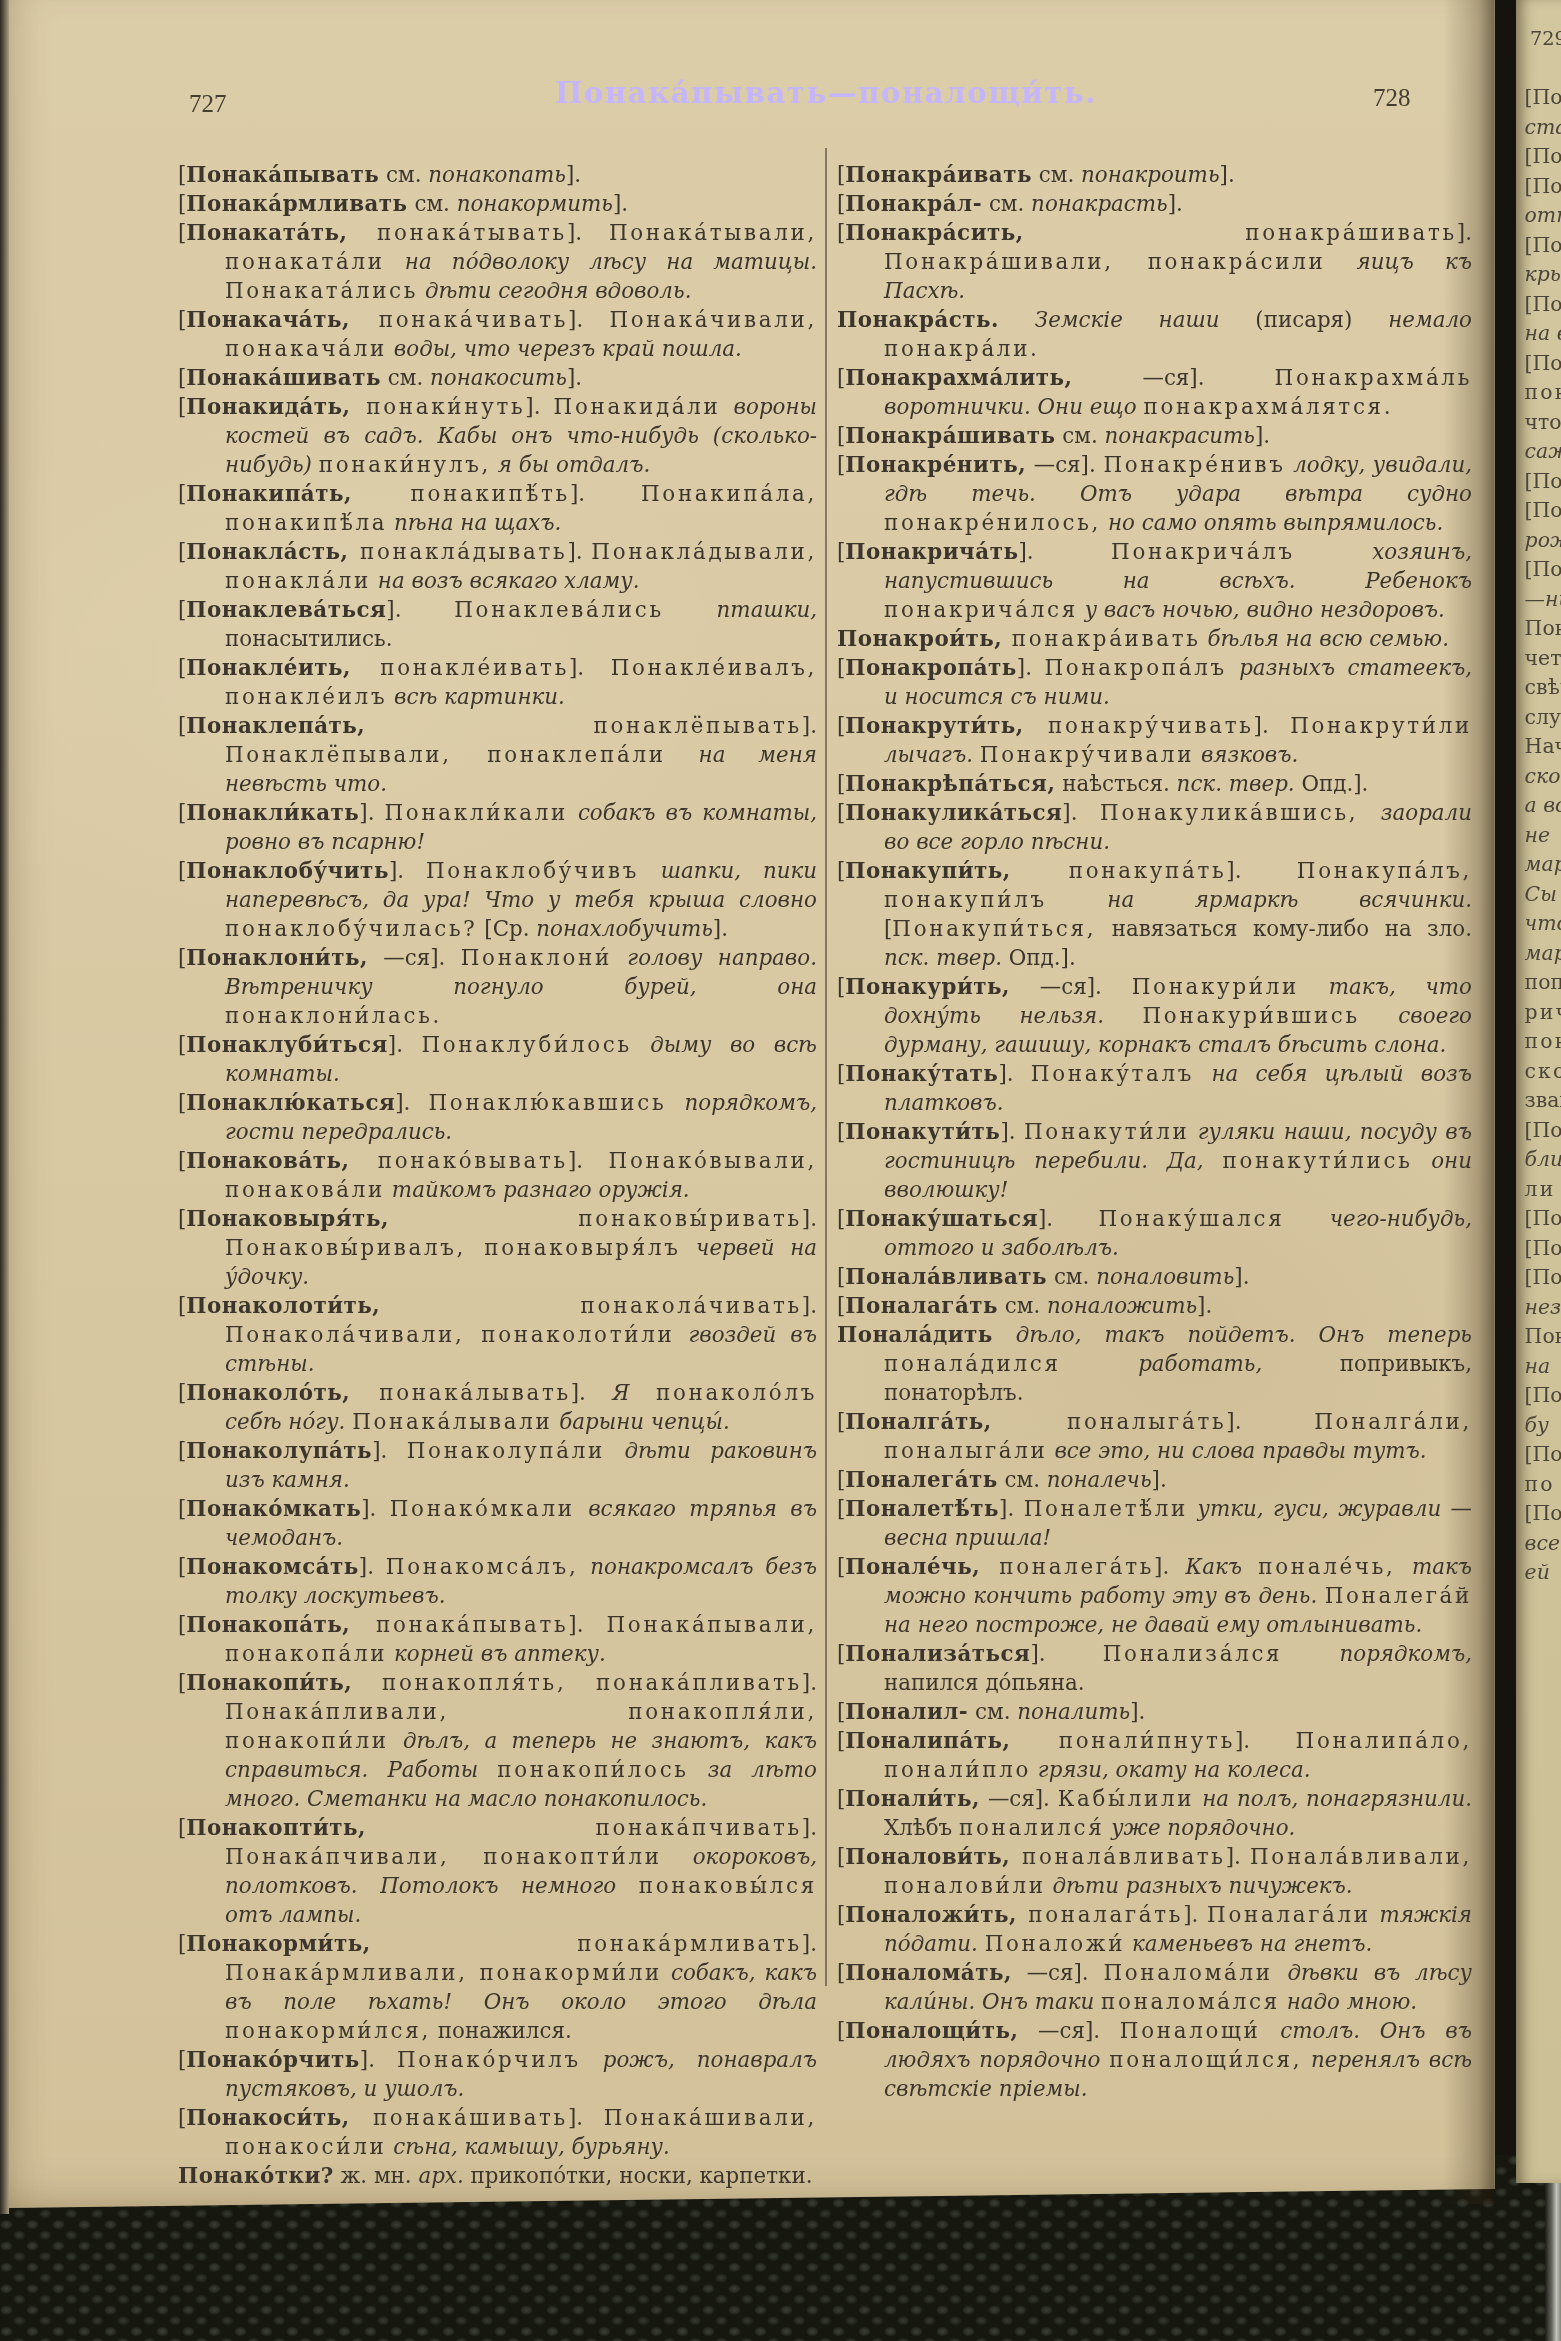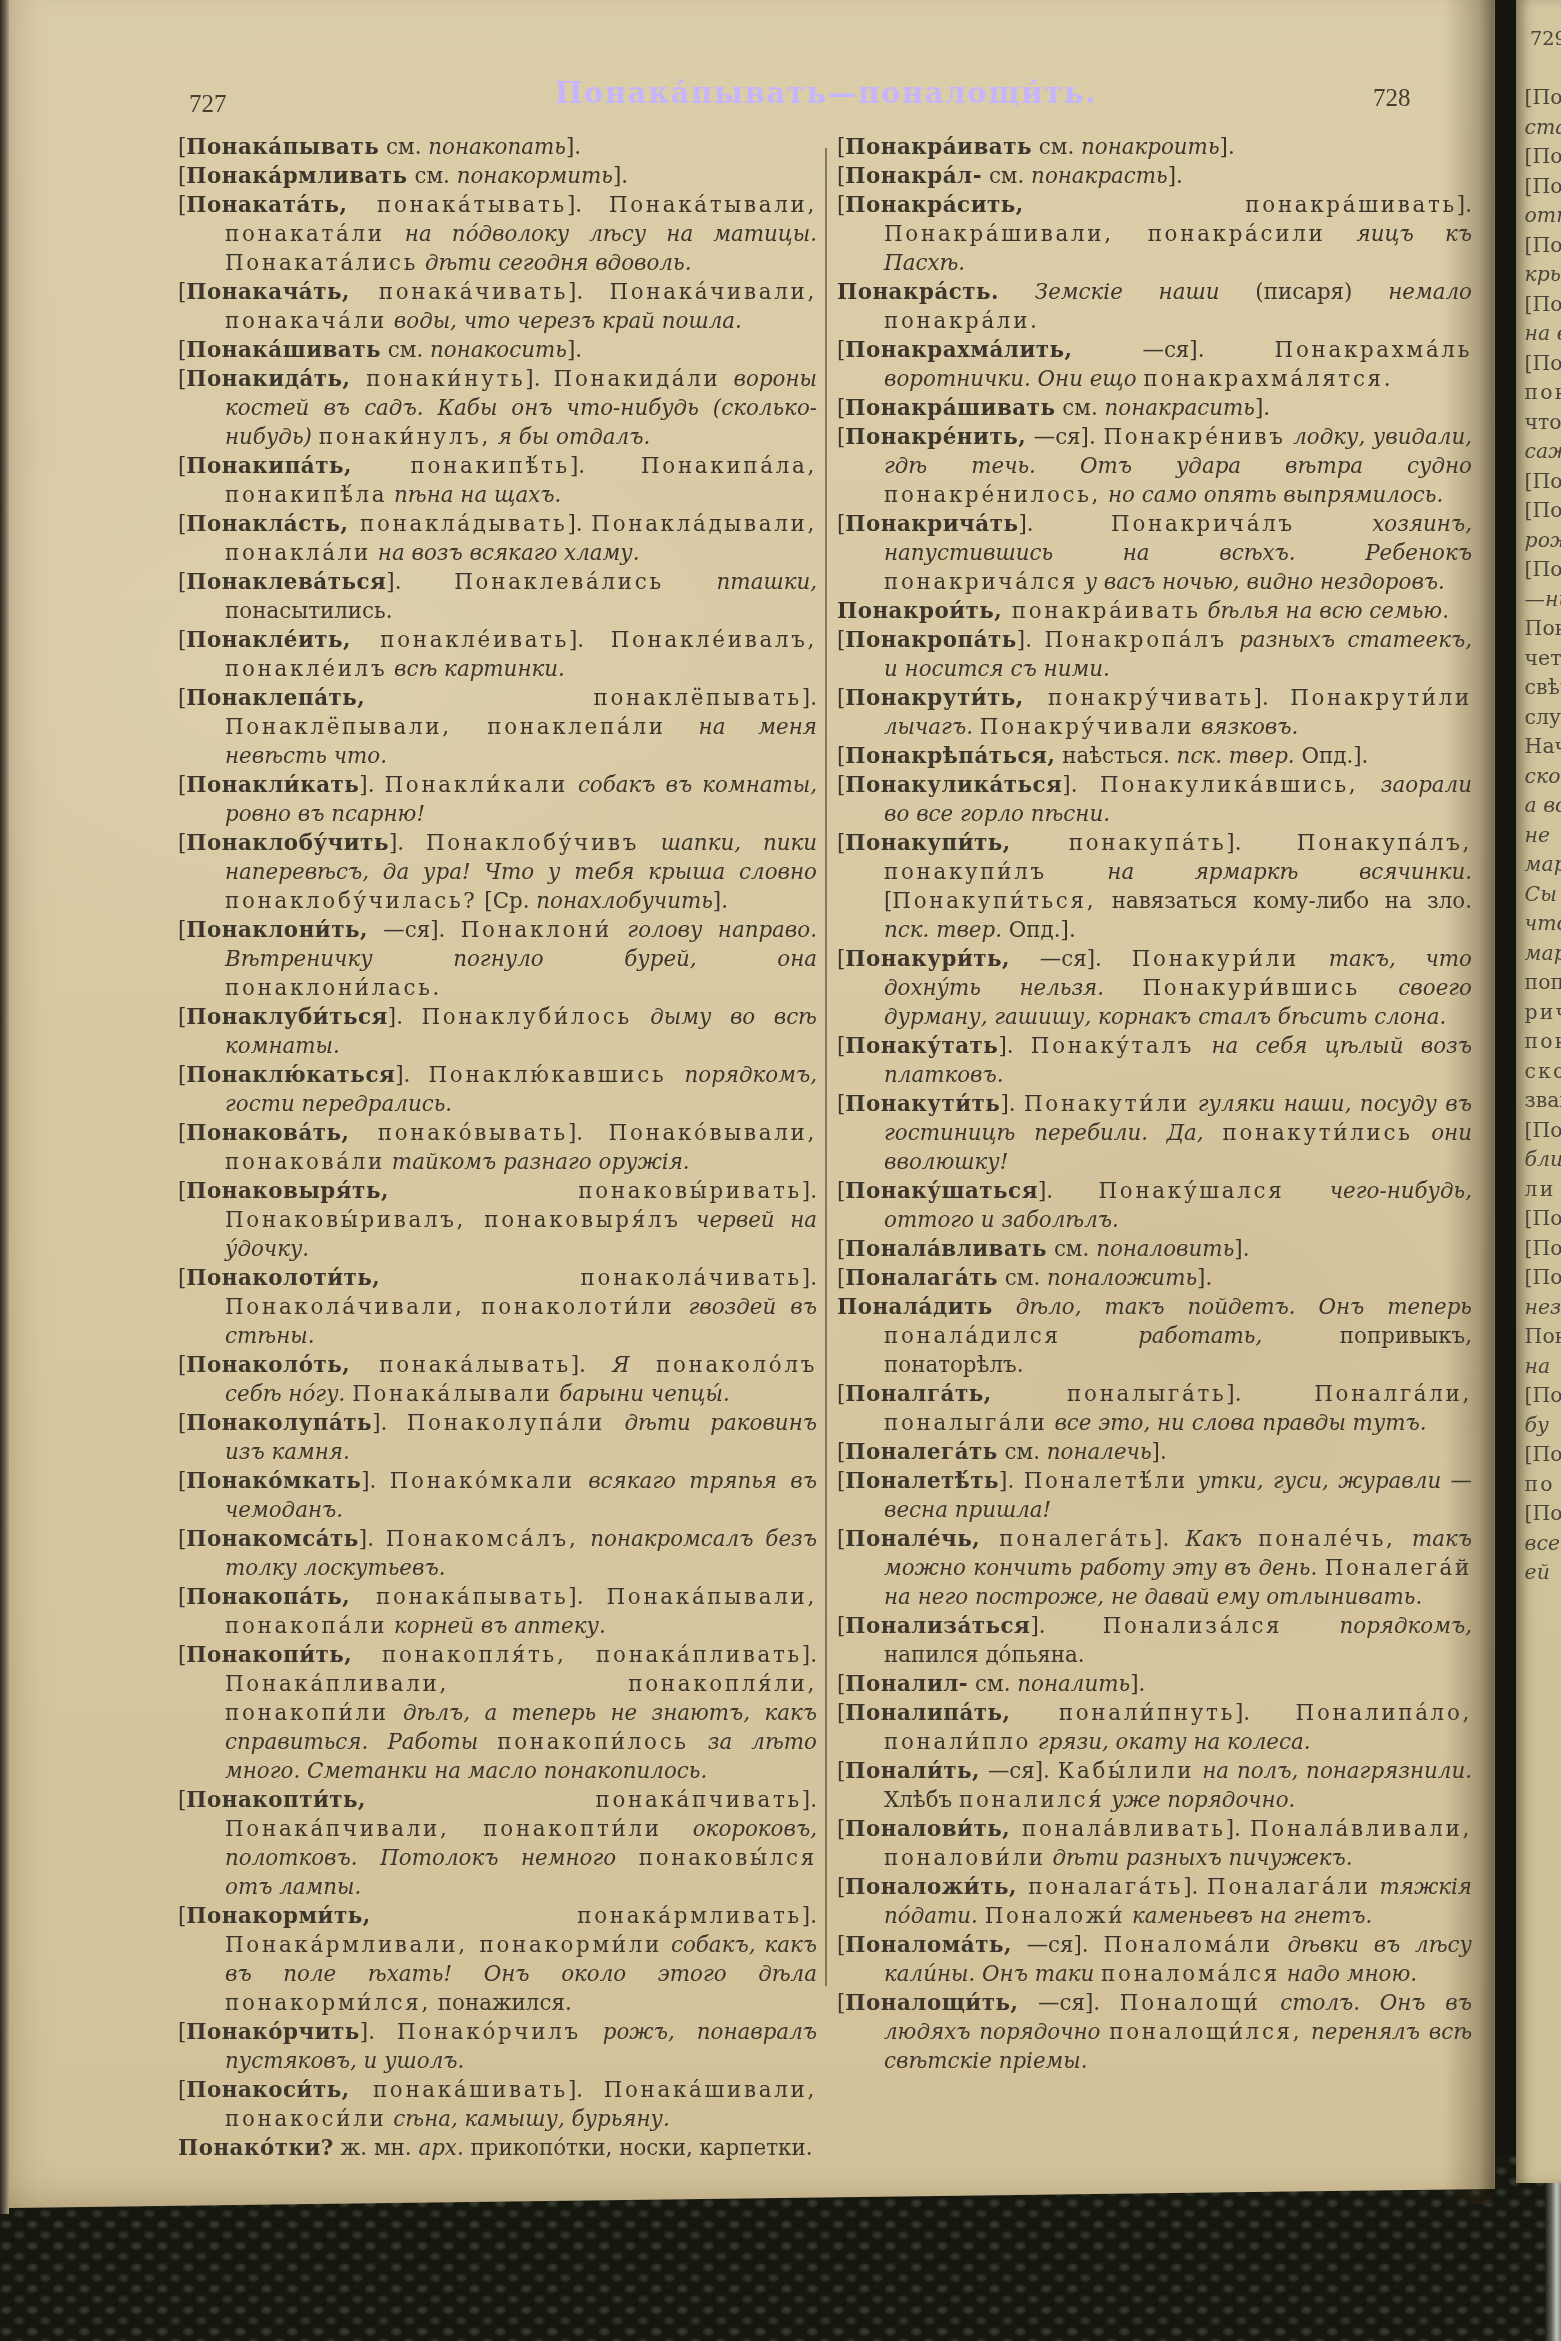--- a/index.html
+++ b/index.html
@@ -54,21 +54,21 @@
   .frag.d{letter-spacing:2.1px;}
   
   .pagenum{position:absolute;font-size:25px;color:#443d31;font-family:Liberation Serif, serif;}
   .num-left{left:189px;top:90px;}
   .num-right{left:1373px;top:84px;}
   .running-title{
     position:absolute;left:322px;top:76px;width:1008px;text-align:center;
     font-size:29px;font-weight:bold;letter-spacing:1.6px;color:#c4b5fd;
   }
   
-  .col{position:absolute;top:132px;color:#3b352c;}
+  .col{position:absolute;top:160px;color:#3b352c;}
   .col-left{left:178px;width:639px;}
   .col-right{left:837px;width:635px;}
   .divider{
     position:absolute;left:825px;top:148px;width:1.6px;height:1838px;
     background:rgba(62,52,38,.55);
   }
   .entry{
     margin:0;padding-left:47px;text-indent:-47px;
     font-size:21.4px;line-height:29px;text-align:justify;
   }

